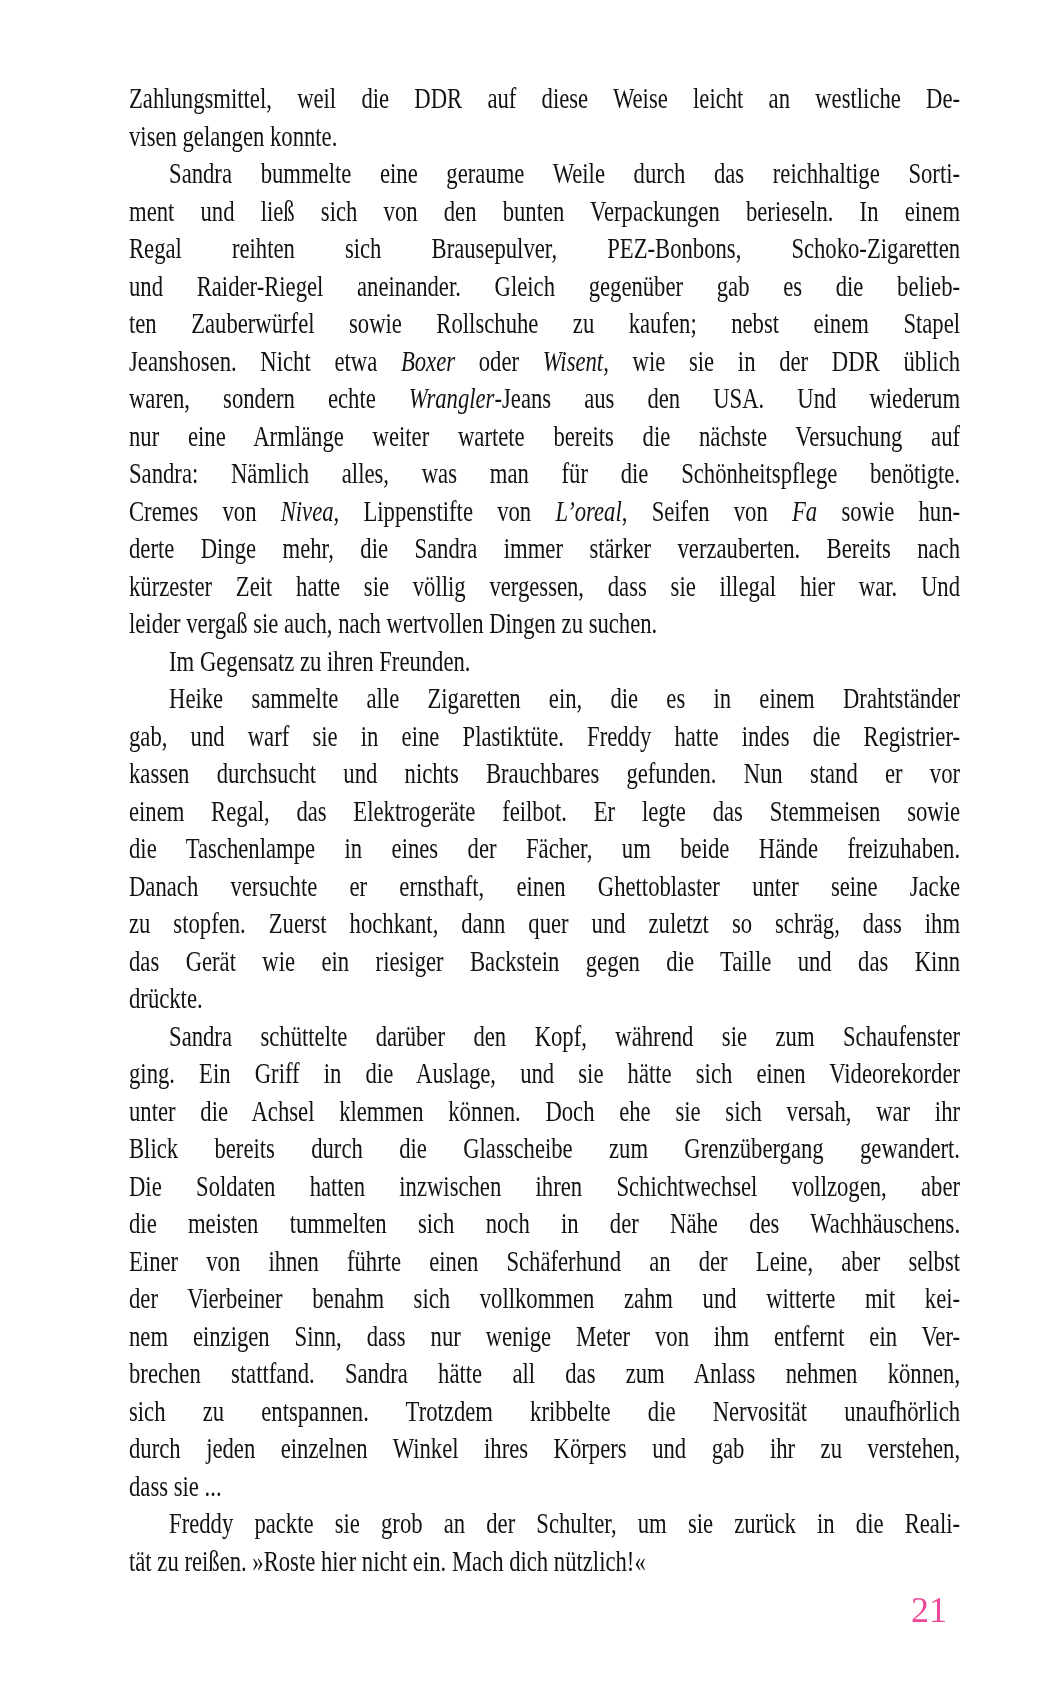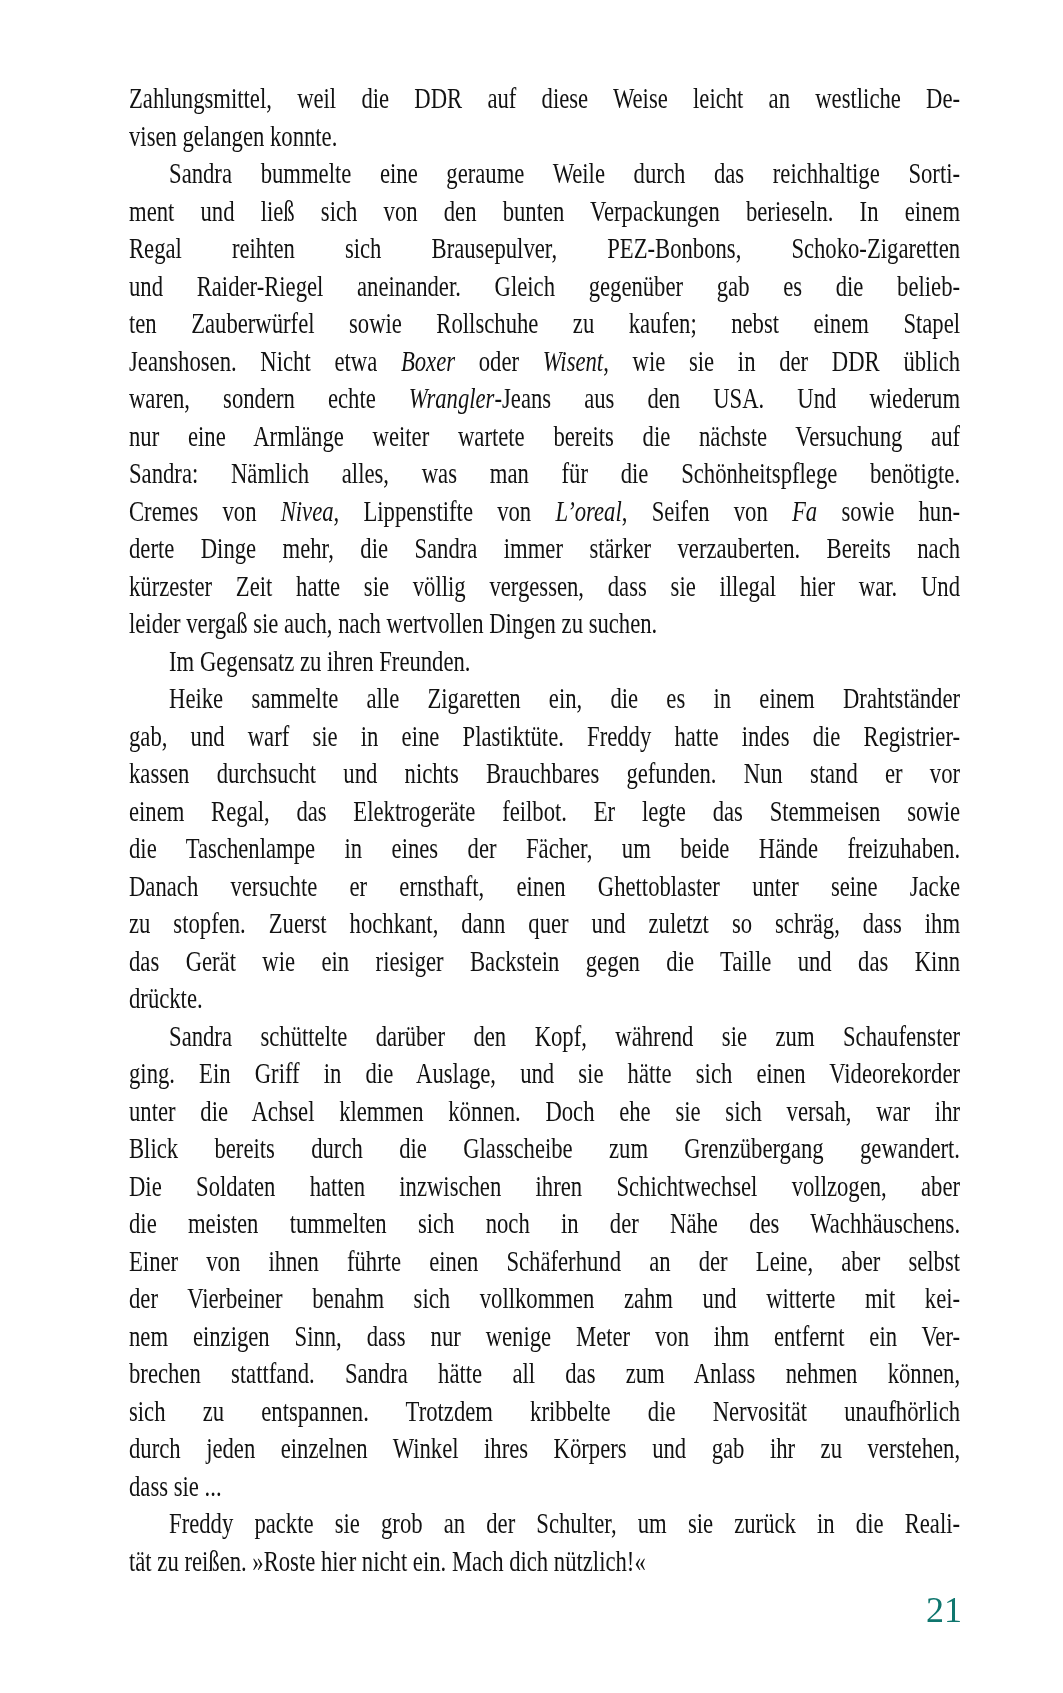--- a/index.html
+++ b/index.html
@@ -38,24 +38,24 @@
   }
   .line.indent {
     padding-left: 53px;
   }
   .line i {
     font-style: italic;
   }
   .folio {
     position: absolute;
     top: 1591px;
-    right: 101px;
+    right: 116px;
     font-size: 36px;
     line-height: 1.1;
-    color: #0f766e;
+    color: #ec4899;
   }
 </style>
 </head>
 <body>
 
 <div class="page">
   <div class="text-block" id="text-block" style="color: rgb(18, 18, 18);">
       <div class="line"><span>Zahlungsmittel, weil die DDR auf diese Weise leicht an westliche De-</span></div>
       <div class="line last"><span>visen gelangen konnte.</span></div>
       <div class="line indent"><span>Sandra bummelte eine geraume Weile durch das reichhaltige Sorti-</span></div>

